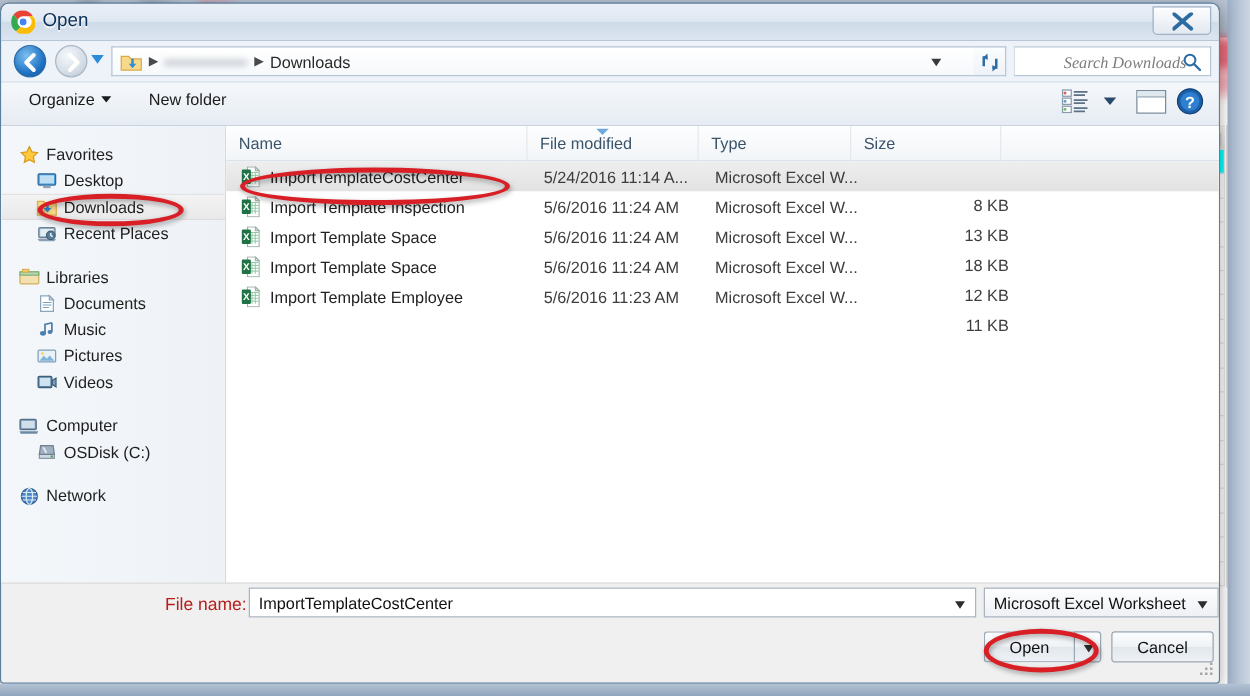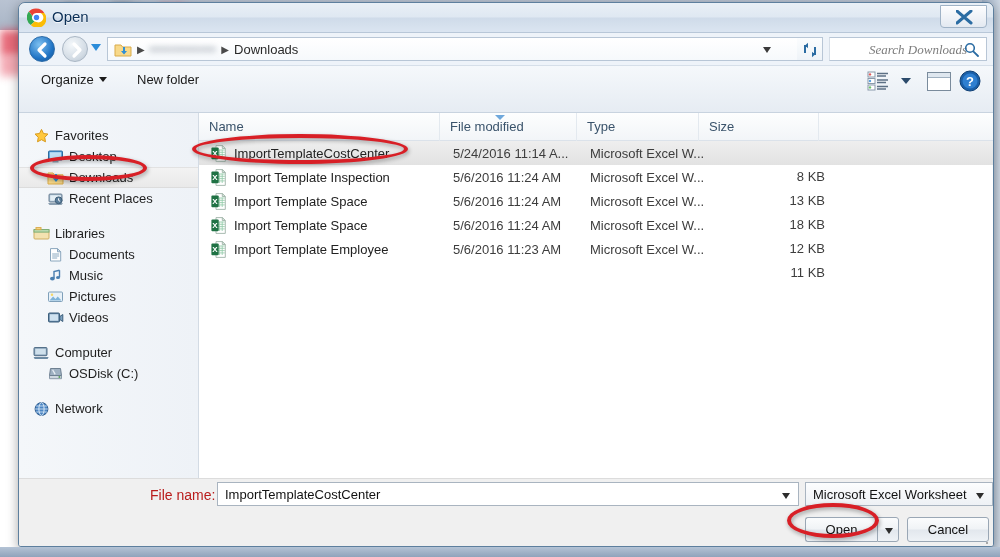--- a/index.html
+++ b/index.html
@@ -91,21 +91,21 @@
   .sheet-scroll .up::after{
     content:""; position:absolute; left:4px; top:6px;
     border-style: solid; border-width: 0 3.5px 4px 3.5px;
     border-color: transparent transparent #666 transparent;
   }
   .right-edge { position:absolute; left:982px; top:0; width:18px; height:557px;
     background: linear-gradient(90deg,#9fb0c6,#cdd7e3); }
 
   
   .dialog {
-    position: absolute; left: 18px; top: 2px; width: 976px; height: 545px;
+    position: absolute; left: 0; top: 2px; width: 976px; height: 545px;
     background: #f0f0f0;
     border: 1px solid #5d7f9e;
     border-radius: 7px 7px 3px 3px;
     box-shadow: 0 3px 12px rgba(0,0,0,.35);
     overflow: hidden;
   }
   .titlebar {
     position: relative; height: 30px;
     background: linear-gradient(#e9eff6 0%, #dfe8f2 48%, #cfdbe9 52%, #dbe5f1 100%);
     border-bottom: 1px solid #b8c7d8;
@@ -162,21 +162,21 @@
   }
   .searchbox .ph {
     position:absolute; left:8px; top:4px; font-size:13px; color:#7c7c7c; font-style:italic;
     font-family:"Liberation Serif", serif;
     margin-left:31px;
   }
   .searchbox .mag { position:absolute; right:7px; top:4px; }
 
   
   .toolbar {
-    position:relative; height:48px;
+    position:relative; height:36px;
     background: linear-gradient(#f5f8fb,#e6ecf3);
     border-top:1px solid #d6dfe9; border-bottom:1px solid #c8d3df;
   }
   .tb-organize { position:absolute; left:22px; top:6px; font-size:13px; color:#1b1b1b; }
   .tb-organize .car {
     display:inline-block; margin-left:5px; width:0;height:0;
     border-style:solid; border-width:5px 4px 0 4px;
     border-color:#1b1b1b transparent transparent transparent; vertical-align:2px;
   }
   .tb-newfolder { position:absolute; left:118px; top:6px; font-size:13px; color:#1b1b1b; }

